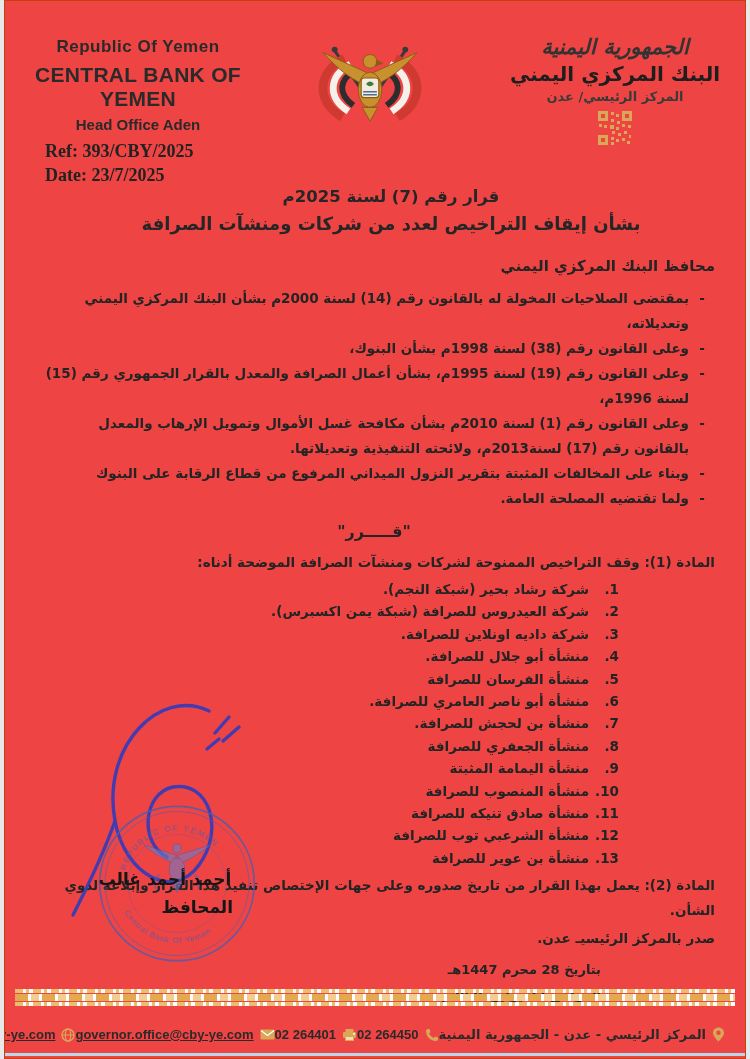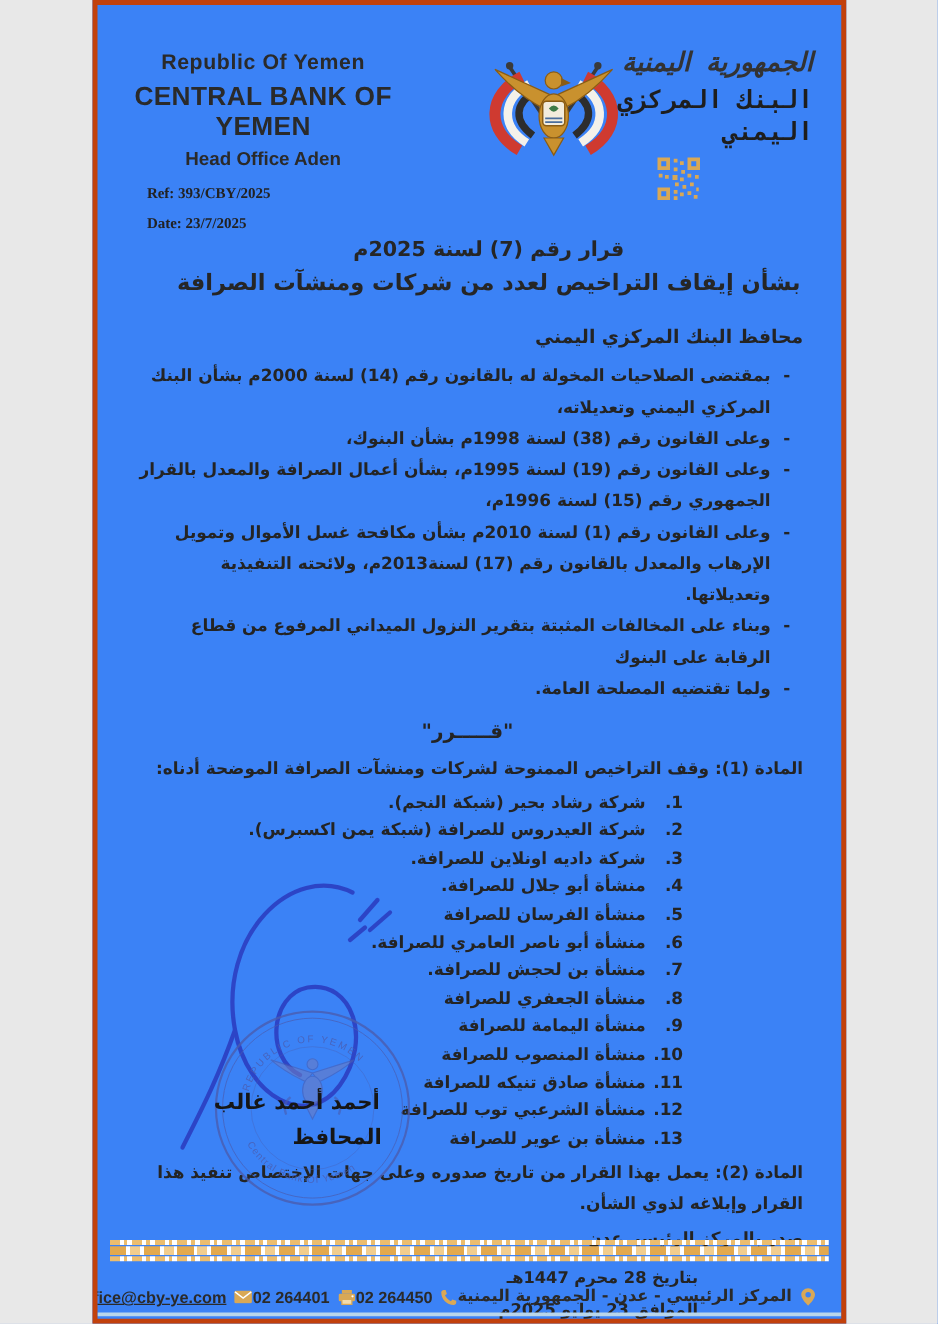--- a/index.html
+++ b/index.html
@@ -1,31 +1,31 @@
 <!DOCTYPE html>
 <html lang="ar"><head>
 <meta charset="utf-8">
 <style>
   * { margin:0; padding:0; box-sizing:border-box; }
   html,body { background:#e8e8e8; }
   #page {
-    position:relative; width:603px; height:1059px; margin:0 auto;
-    background:#3b82f6; border:4px solid #c2410c; overflow:hidden;
+    position:relative; width:742px; height:1059px; margin:0 auto;
+    background:#ef4444; border:1px solid #c2410c; overflow:hidden;
     font-family:"DejaVu Sans", sans-serif; color:#262626;
   }
   
   .hdr-left { position:absolute; left:14px; top:36px; width:238px; text-align:center;
               font-family:"Liberation Sans", sans-serif; color:#2a2a2a; }
   .h-country { font-size:17px; font-weight:700; letter-spacing:.5px; }
   .h-bank    { font-size:21px; font-weight:800; margin-top:6px; letter-spacing:.3px; }
   .h-office  { font-size:15px; font-weight:700; margin-top:5px; }
   .refdate { position:absolute; left:40px; top:138px; text-align:left;
-             font-family:"Liberation Serif", serif; font-weight:700; font-size:12px; line-height:24px; color:#222; }
+             font-family:"Liberation Serif", serif; font-weight:700; font-size:18px; line-height:24px; color:#222; }
   .emblem { position:absolute; left:296px; top:28px; width:138px; height:98px; }
-  .hdr-right { position:absolute; right:22px; top:34px; width:216px; text-align:right; direction:rtl;font-family:Liberation Mono, monospace; }
+  .hdr-right { position:absolute; right:22px; top:34px; width:216px; text-align:center; direction:rtl; }
   .h-callig { font-size:21px; font-weight:700; font-style:italic; color:#333; }
   .h-bank-ar { font-size:20px; font-weight:800; margin-top:3px; color:#1e1e1e; }
   .h-office-ar { font-size:13px; font-weight:700; margin-top:3px; color:#3a3a3a; }
   .qr { width:38px; height:38px; margin:5px auto 0; display:block; }
   
   .title-blk { position:absolute; top:186px; left:16px; width:100%; text-align:center; direction:rtl; }
   .t1 { font-size:16.5px; font-weight:800; }
   .t2 { font-size:18px;  font-weight:800; margin-top:7px; }
   
   .body-blk { position:absolute; top:253px; right:30px; left:28px; direction:rtl;
@@ -34,21 +34,21 @@
   .p-item { display:flex; }
   .p-marker { width:26px; text-align:center; flex:0 0 26px; }
   .p-text { flex:1; padding-left:6px; }
   .decision { text-align:center; font-size:16px; font-weight:800; margin:8px 0 6px; }
   .article { margin-bottom:3px; }
   .article .lbl { font-weight:800; }
   .entities { margin-right:96px; margin-top:2px; line-height:22.4px; }
   .e-item { display:flex; }
   .e-num { width:30px; flex:0 0 30px; }
   .closing-issued { margin-top:1px; }
-  .dates { margin-right:84px; margin-top:6px; line-height:26px; font-size:13px; }
+  .dates { margin-right:114px; margin-top:6px; line-height:26px; font-size:13px; }
   
   .sig-svg { position:absolute; left:52px; top:692px; width:195px; height:225px; }
   .stamp  { position:absolute; left:78px; top:800px; width:188px; height:165px; overflow:visible; }
   .sig-name  { position:absolute; left:70px; top:868px; width:180px; text-align:center;
                font-size:17px; font-weight:800; color:#161616; direction:rtl; }
   .sig-title { position:absolute; left:92px; top:896px; width:136px; text-align:right;
                font-size:17px; font-weight:800; letter-spacing:2px; color:#161616; direction:rtl; }
   
   .band { position:absolute; left:10px; right:10px; top:988px; height:17px; }
   .band .r1, .band .r3 { position:absolute; left:0; right:0; height:4px;
@@ -101,20 +101,21 @@
     <path d="M76,31 L84,35 L76,38 Z" fill="#8a5c14"></path>
     <rect x="61" y="50" width="18" height="20" rx="3" fill="#f3ecdc" stroke="#8a5c14" stroke-width="1.2"></rect>
     <path d="M66,56 q4,-5 8,0 q-4,5 -8,0" fill="#3d7a46"></path>
     <path d="M63,64 h14 M63,67 h14" stroke="#4a6d9c" stroke-width="1.5"></path>
     <path d="M62,80 L70,94 L78,80 Z" fill="#c9912e" stroke="#8a5c14" stroke-width="1"></path>
   </svg>
 
   <div class="hdr-right">
     <div class="h-callig">الجمهورية اليمنية</div>
     <div class="h-bank-ar">البنك المركزي اليمني</div>
+    <div class="h-office-ar">المركز الرئيسي/ عدن</div>
     <svg class="qr" viewBox="0 0 38 38">
       <g fill="#d9a856">
         <path d="M2,2 h10 v10 h-10 Z M5,5 v4 h4 v-4 Z" fill-rule="evenodd"></path>
         <path d="M26,2 h10 v10 h-10 Z M29,5 v4 h4 v-4 Z" fill-rule="evenodd"></path>
         <path d="M2,26 h10 v10 h-10 Z M5,29 v4 h4 v-4 Z" fill-rule="evenodd"></path>
         <rect x="15" y="3" width="3" height="3"></rect>
           <rect x="20" y="5" width="3" height="3"></rect>
         <rect x="15" y="10" width="3" height="3"></rect>
           <rect x="21" y="12" width="3" height="3"></rect>
         <rect x="3" y="15" width="3" height="3"></rect>
@@ -221,21 +222,21 @@
           <span>منشأة بن لحجش للصرافة.</span>
         </div>
 
         <div class="e-item">
           <span class="e-num">8.</span>
           <span>منشأة الجعفري للصرافة</span>
         </div>
 
         <div class="e-item">
           <span class="e-num">9.</span>
-          <span>منشأة اليمامة للصرافة</span>
+          <span>منشأة اليمامة المثبتة</span>
         </div>
 
         <div class="e-item">
           <span class="e-num">10.</span>
           <span>منشأة المنصوب للصرافة</span>
         </div>
 
         <div class="e-item">
           <span class="e-num">11.</span>
           <span>منشأة صادق تنيكه للصرافة</span>

